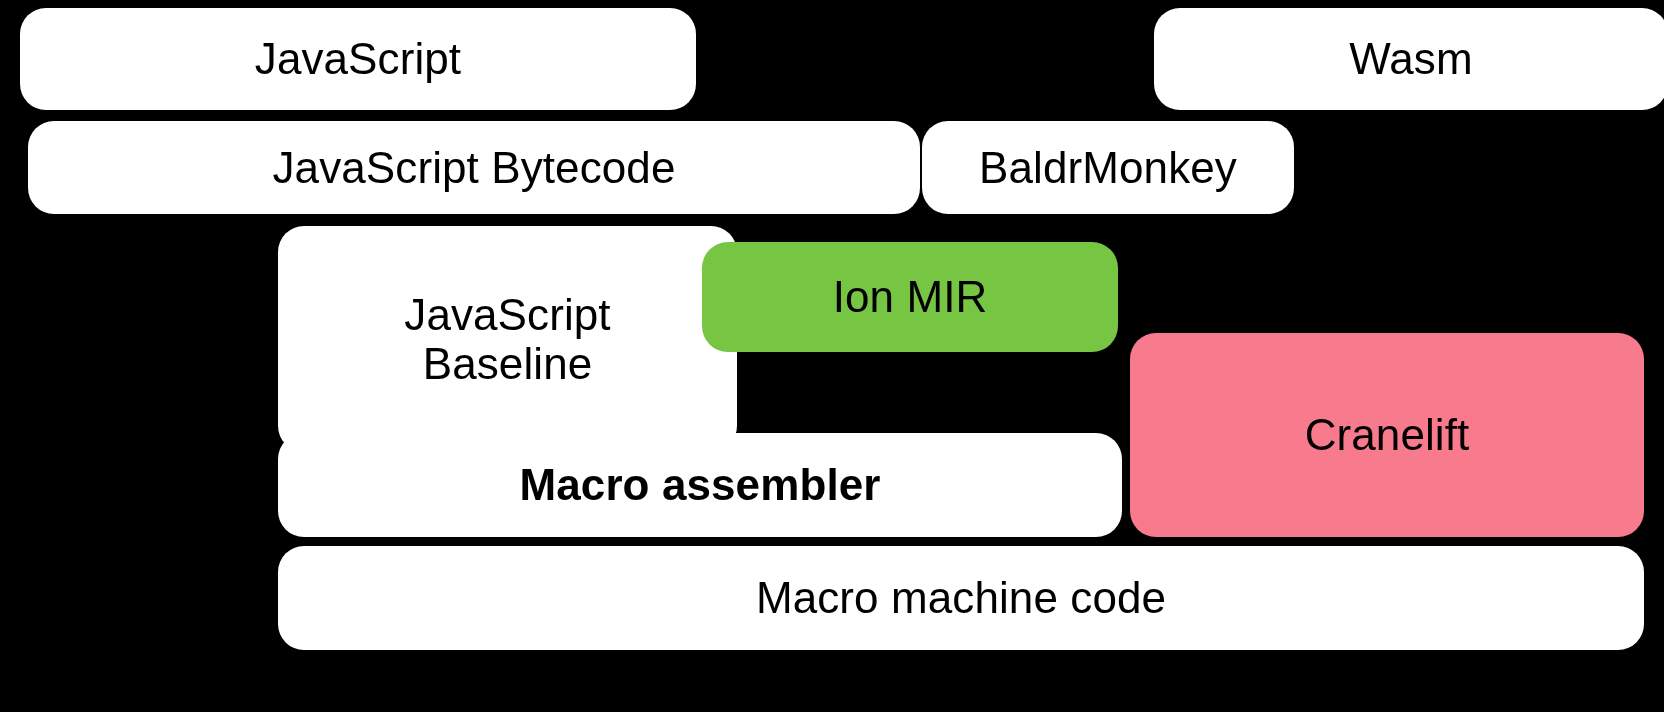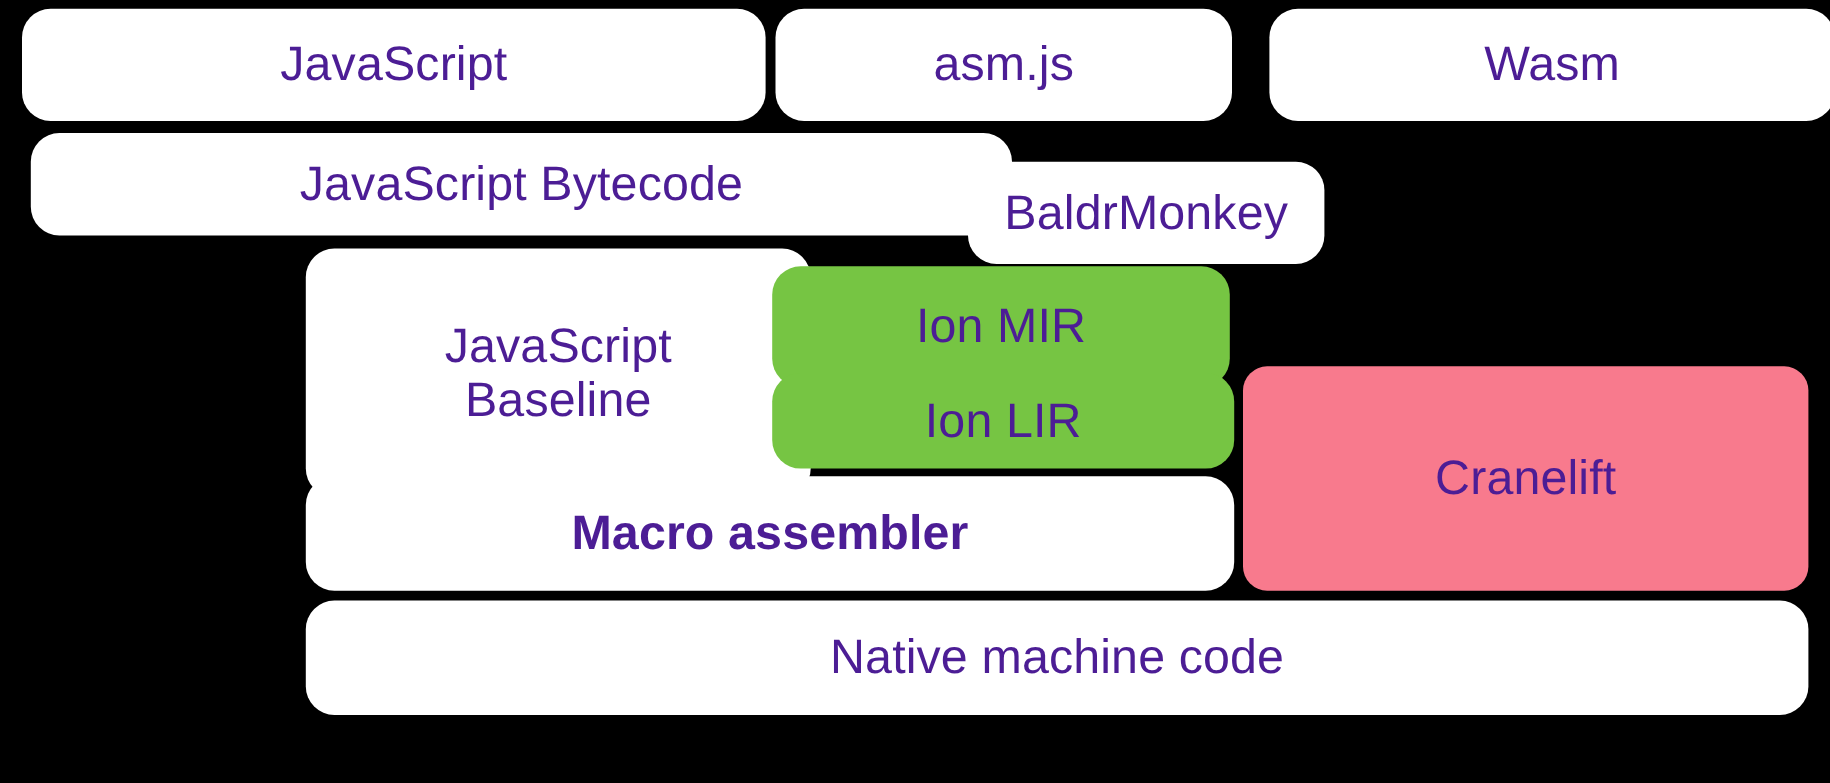--- a/index.html
+++ b/index.html
@@ -20,55 +20,53 @@
     background: #000000;
   }
   .node {
     position: absolute;
     box-sizing: border-box;
     display: flex;
     align-items: center;
     justify-content: center;
     text-align: center;
     border-radius: 26px;
-    color: #4c1d95;
+    color: #000000;
     font-size: 44px;
     font-weight: 400;
     line-height: 1.12;
     letter-spacing: 0.1px;
     white-space: pre-line;
     user-select: none;
   }
   .fill-white { background: #FFFFFF; }
   .fill-gray  { background: #E9E9E9; }
   .fill-green { background: #76C543; }
   .fill-pink  { background: #F87A8D; }
 </style>
 </head>
 <body>
 
 <div id="stage">
 
   <div class="node fill-white" style="left:20px; top:8px; width:676px; height:102px;">JavaScript</div>
 
-  <div class="node fill-white" style="left:705px; top:8px; width:415px; height:102px;">asm.js</div>
 
   <div class="node fill-white" style="left:1130px; top:8px; width:514px; height:102px;margin-left:24px;">Wasm</div>
 
   <div class="node fill-white" style="left:28px; top:121px; width:892px; height:93px;">JavaScript Bytecode</div>
 
-  <div class="node fill-white" style="left:880px; top:121px; width:324px; height:93px;margin-top:26px;">BaldrMonkey</div>
+  <div class="node fill-white" style="left:922px; top:121px; width:372px; height:93px;">BaldrMonkey</div>
 
 
   <div class="node fill-white" style="left:278px; top:226px; width:459px; height:226px;">JavaScript
 Baseline</div>
 
   <div class="node fill-green" style="left:702px; top:242px; width:416px; height:110px;">Ion MIR</div>
 
-  <div class="node fill-green" style="left:702px; top:339px; width:420px; height:87px;">Ion LIR</div>
 
-  <div class="node fill-pink" style="left:1130px; top:333px; width:514px; height:204px;border-radius:22px;">Cranelift</div>
+  <div class="node fill-pink" style="left:1130px; top:333px; width:514px; height:204px;">Cranelift</div>
 
   <div class="node fill-white" style="left:278px; top:433px; width:844px; height:104px;font-weight:bold;">Macro assembler</div>
 
-  <div class="node fill-white" style="left:278px; top:546px; width:1366px; height:104px;">Native machine code</div>
+  <div class="node fill-white" style="left:278px; top:546px; width:1366px; height:104px;">Macro machine code</div>
 
 </div>
 
 </body></html>

